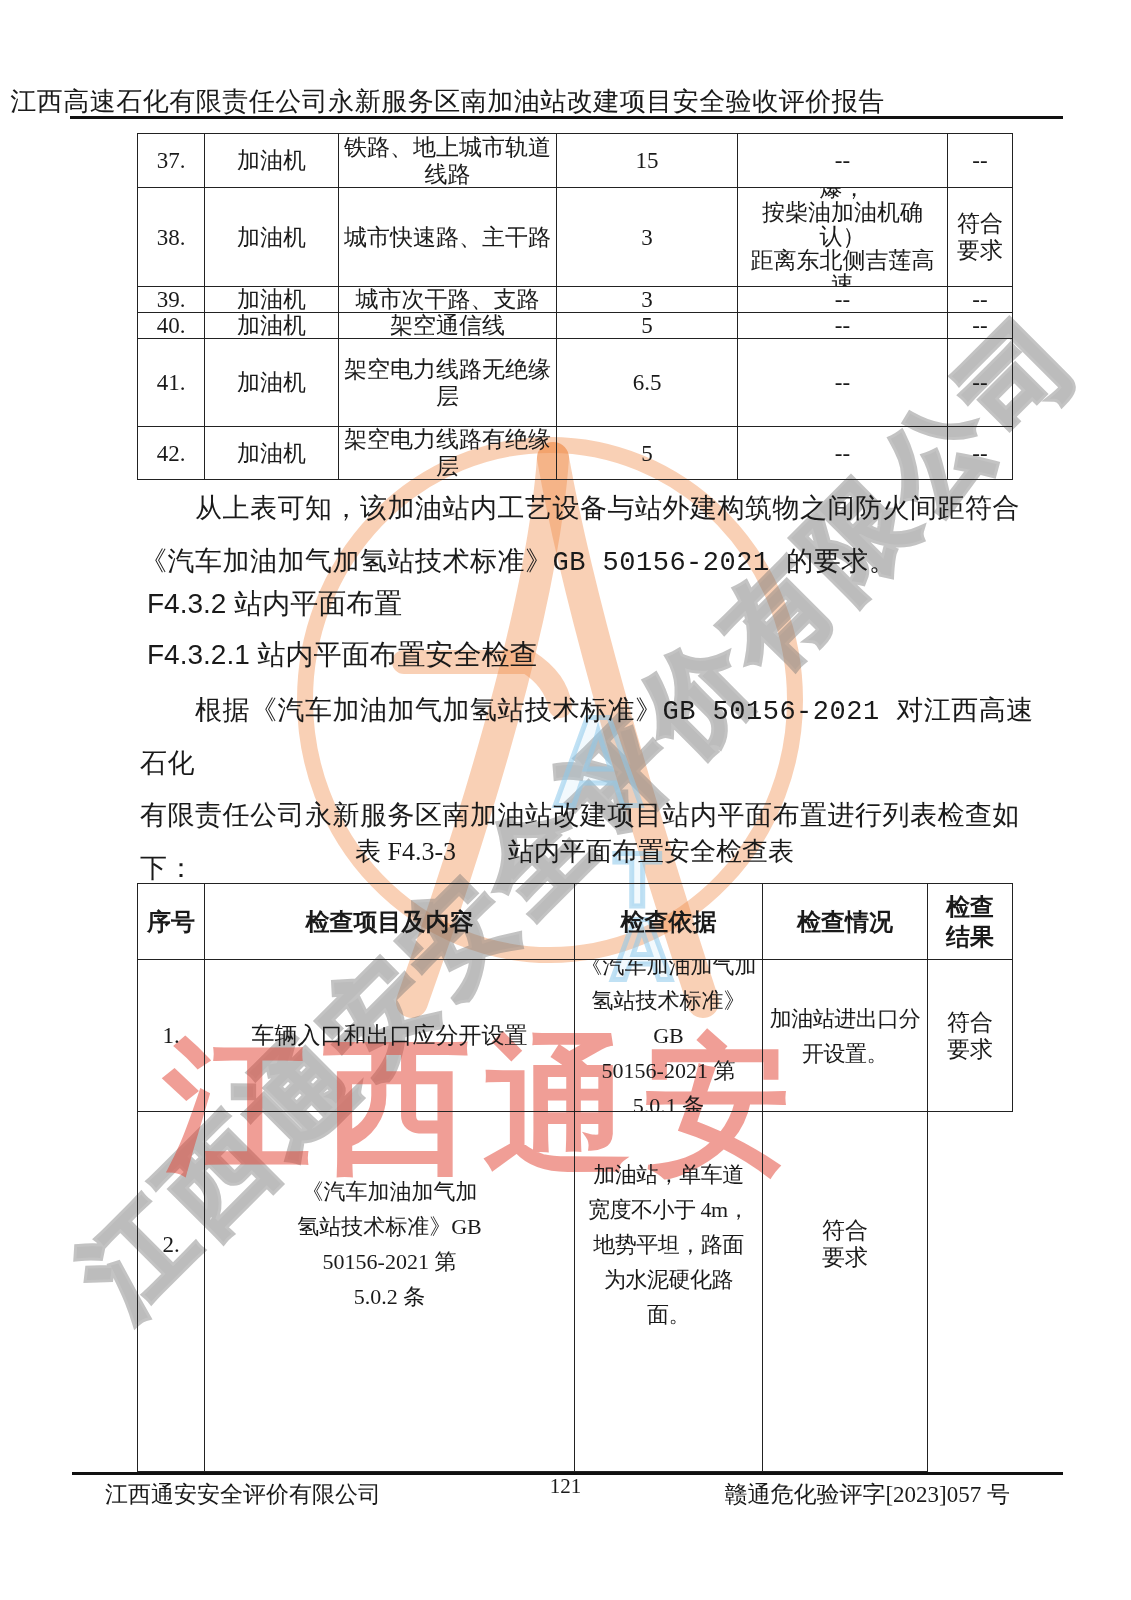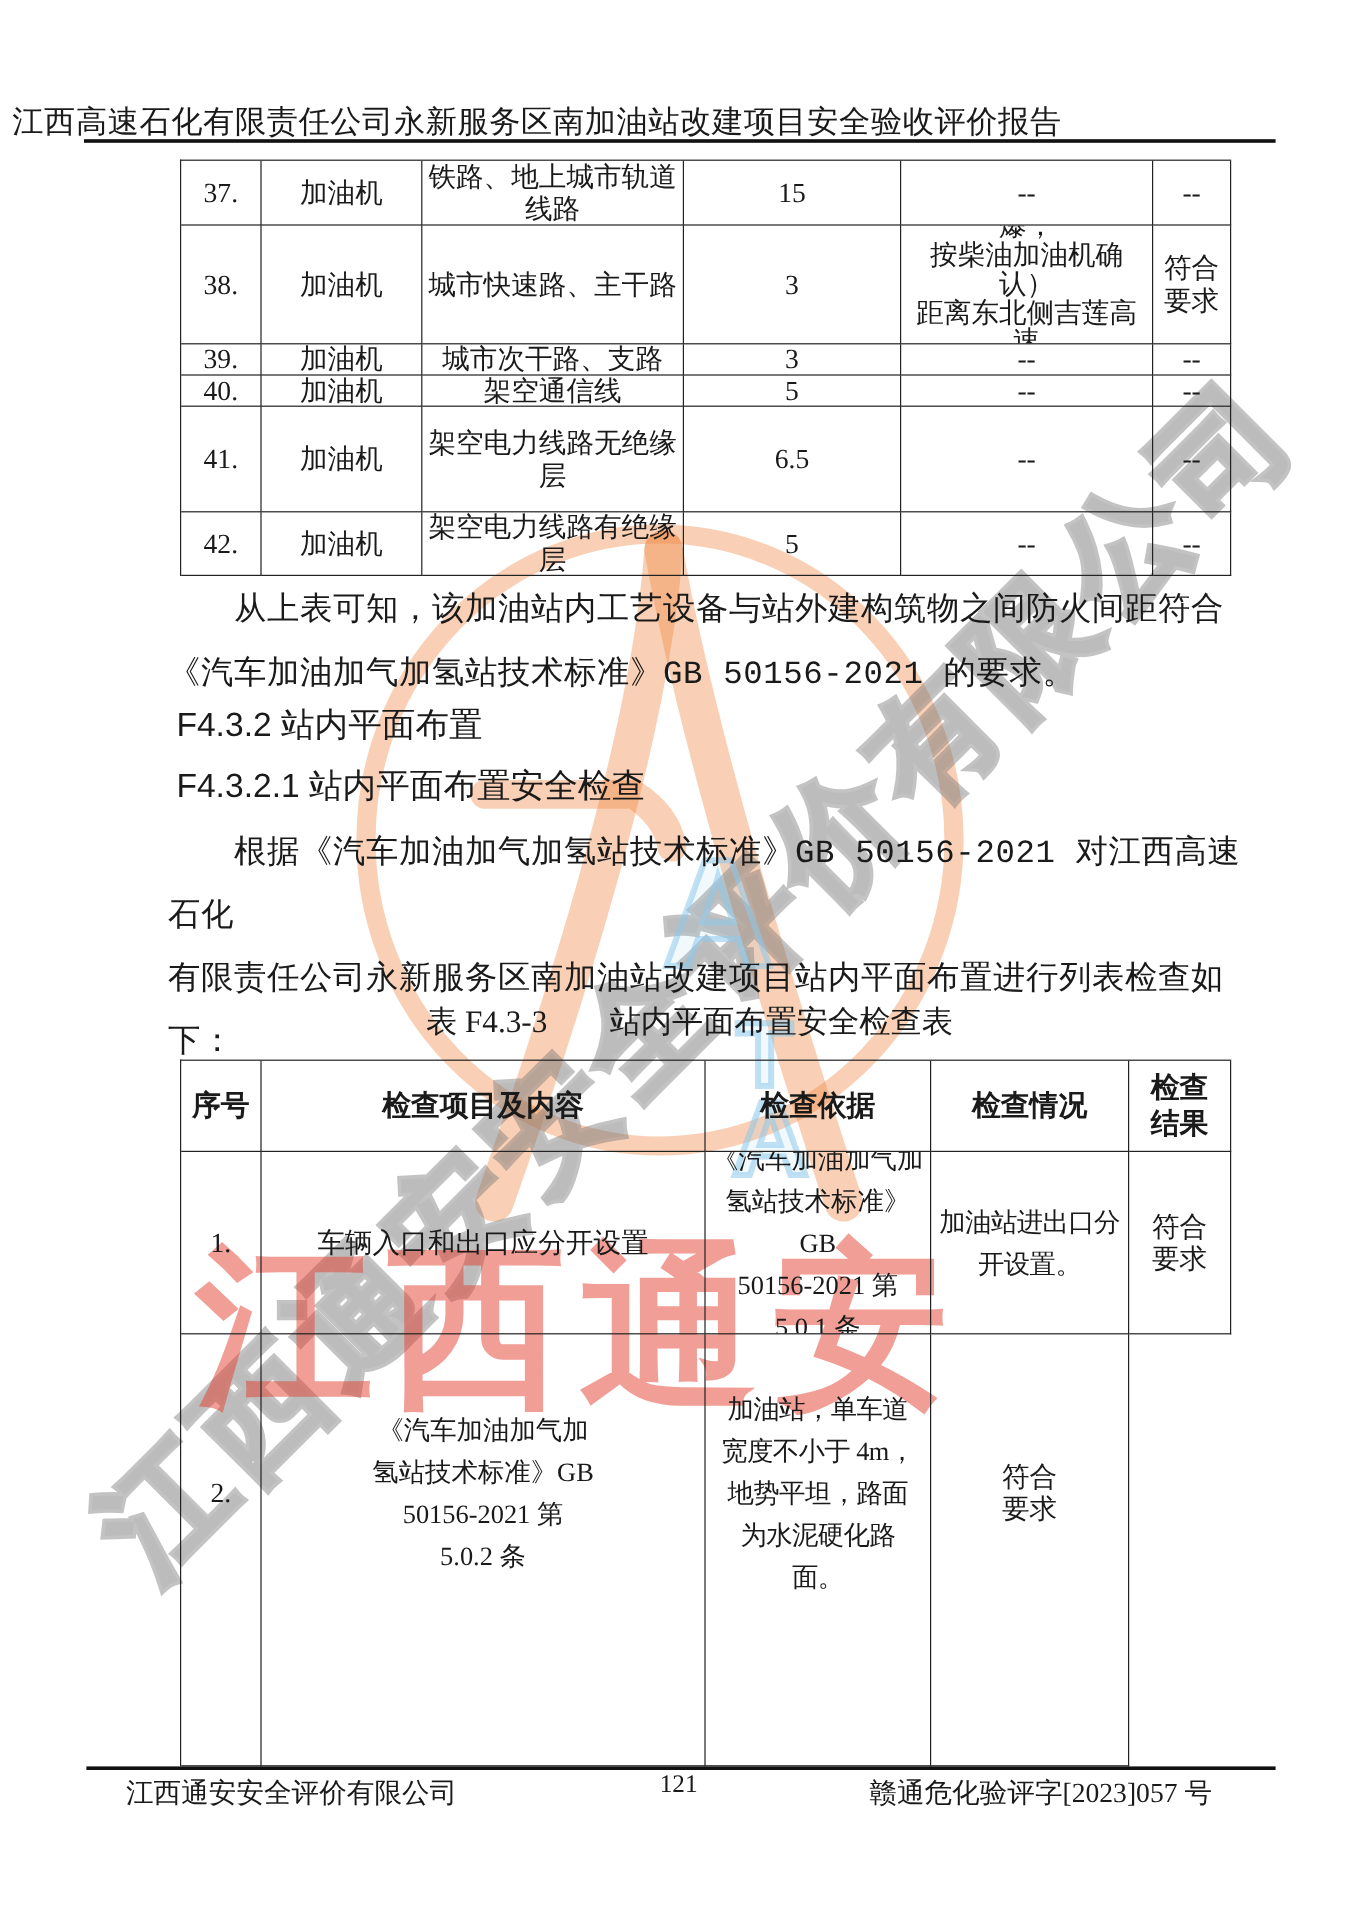--- a/index.html
+++ b/index.html
@@ -39,21 +39,21 @@
   #content{position:absolute; inset:0; z-index:1;}
   .abs{position:absolute;}
   .header-title{
     left:0; top:84px; width:895px; text-align:center;
     font-size:26px; letter-spacing:0.5px;
   }
   .rule{background:#111;}
   .hdr-rule{left:70px; top:116px; width:993px; height:3px;}
   .ftr-rule{left:72px; top:1472px; width:991px; height:2.5px;}
   
-  .grid{display:grid; border-top:1.5px solid #222; border-left:1.5px solid #222; background:transparent;margin-left:13px;}
+  .grid{display:grid; border-top:1.5px solid #222; border-left:1.5px solid #222; background:transparent;}
   .grid .c{
     border-right:1.5px solid #222; border-bottom:1.5px solid #222;
     display:flex; align-items:center; justify-content:center;
     text-align:center; white-space:pre-line;
     font-size:23px; line-height:27px; overflow:hidden; padding:0 2px; box-sizing:border-box;
   }
   #t1{left:137px; top:133px;
       grid-template-columns:67px 134px 218px 181px 210px 65px;
       grid-template-rows:54px 99px 26px 26px 88px 53px;}
   #t1 .c{font-size:23px;}

